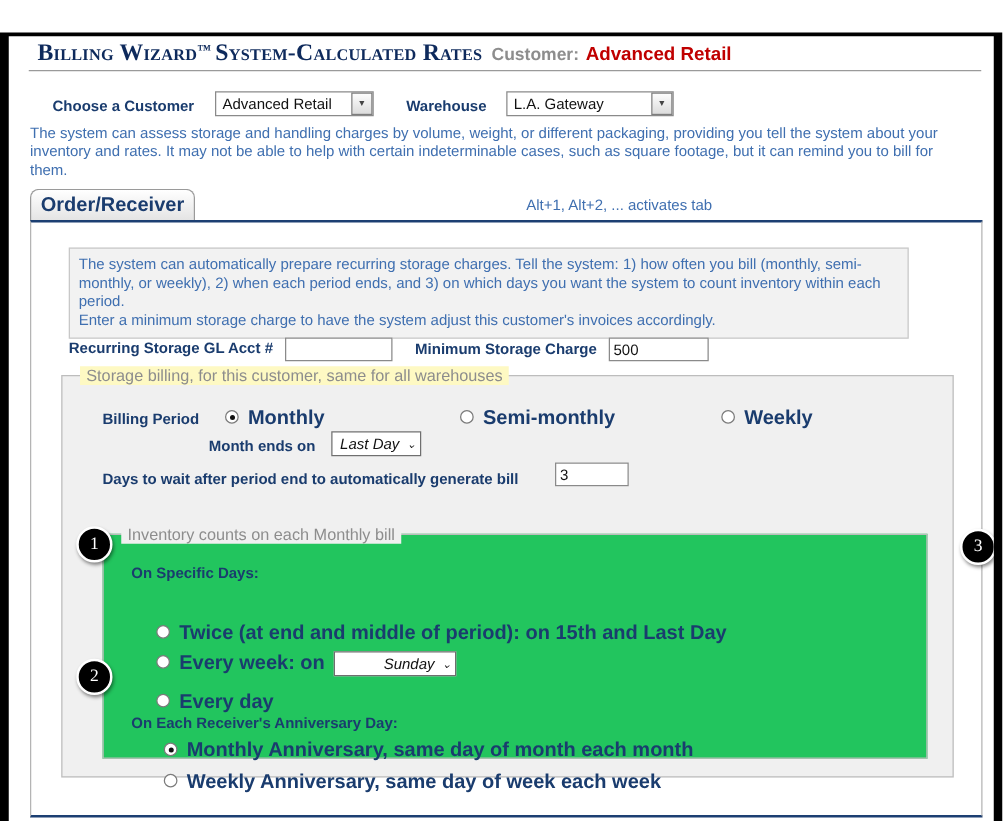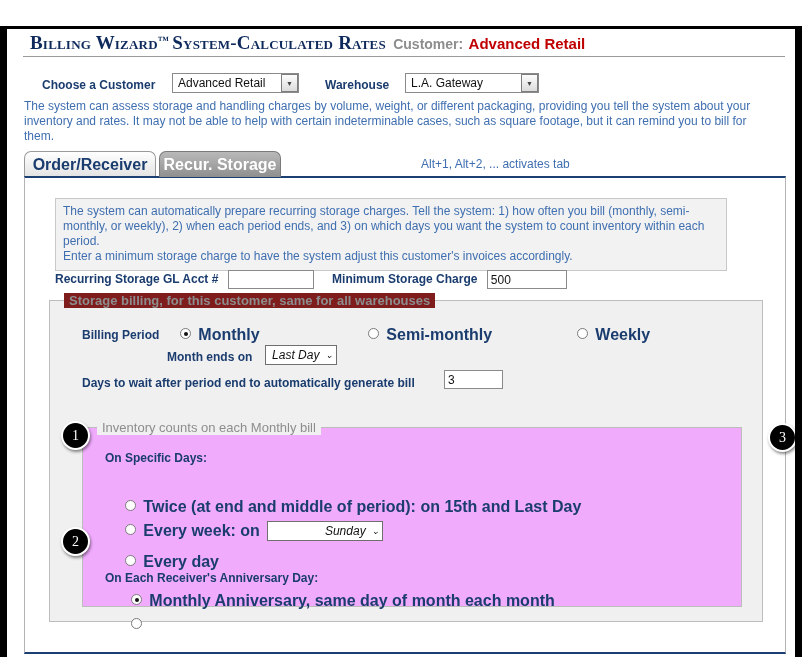--- a/index.html
+++ b/index.html
@@ -238,35 +238,35 @@
     width: 714px;
     height: 322px;
     box-sizing: border-box;
     background: #f0f0f0;
     border: 1px solid #bdbdbd;
   }
   .fs-legend {
     position: absolute;
     top: -8px;
     left: 14px;
-    background: #7f1d1d;
+    background: #fef9c3;
     padding: 0 5px;
     font-size: 13px;
     color: #8d8d8d;
-    font-weight: bold;
+    font-weight: normal;
     white-space: nowrap;
   }
   .fs-inner {
     position: absolute;
     left: 32px;
     top: 126px;
     width: 660px;
     height: 180px;
     box-sizing: border-box;
-    background: #f0abfc;
+    background: #22c55e;
     border: 1px solid #bdbdbd;
   }
   .fs-legend-inner {
     position: absolute;
     top: -8px;
     left: 14px;
     background: #f0f0f0;
     padding: 0 5px;
     font-size: 13px;
     color: #8d8d8d;
@@ -389,23 +389,20 @@
       <span class="combo-btn">▼</span>
     </div>
   </div>
 
   <div class="intro">The system can assess storage and handling charges by volume, weight, or different packaging, providing you tell the system about your inventory and rates. It may not be able to help with certain indeterminable cases, such as square footage, but it can remind you to bill for them.</div>
 
   <div class="tabs">
     <div class="tab inactive" style="left:0px; width:132px;">
       <span>Order/Receiver</span>
     </div>
-    <div class="tab active" style="left:135px; width:122px;">
-      <span>Recur. Storage</span>
-    </div>
     <span class="tab-hint">Alt+1, Alt+2, ... activates tab</span>
   </div>
 
   <div class="panel">
 
     <div class="note">
       <div>The system can automatically prepare recurring storage charges. Tell the system: 1) how often you bill (monthly, semi-monthly, or weekly), 2) when each period ends, and 3) on which days you want the system to count inventory within each period.</div>
       <div>Enter a minimum storage charge to have the system adjust this customer's invoices accordingly.</div>
     </div>
 
@@ -452,40 +449,41 @@
 
 
         <span class="abs" style="left:42px; top:70px;">
           <span class="radio"></span>
           <span class="rlabel">Twice (at end and middle of period): on 15th and Last Day</span>
         </span>
 
         <span class="abs" style="left:42px; top:93px;">
           <span class="radio"></span>
           <span class="rlabel">Every week: on</span>
-          <span class="selbox" style="width:116px; margin-left:4px;">
+          <span class="selbox" style="width:98px; margin-left:4px;">
             <span>Sunday</span>
             <span class="caret">⌄</span>
           </span>
         </span>
 
         <span class="abs" style="left:42px; top:125px;">
           <span class="radio"></span>
           <span class="rlabel">Every day</span>
         </span>
 
         <span class="abs bold-lbl" style="left:22px; top:143px;">On Each Receiver's Anniversary Day:</span>
 
         <span class="abs" style="left:48px; top:164px;">
           <span class="radio checked"></span>
           <span class="rlabel">Monthly Anniversary, same day of month each month</span>
         </span>
 
         <span class="abs" style="left:48px; top:189px;">
           <span class="radio"></span>
+          <span class="rlabel">Weekly Anniversary, same day of week each week</span>
         </span>
       </div>
     </div>
   </div>
 
   <div class="badge" style="left:54px; top:392px;">1</div>
   <div class="badge" style="left:54px; top:498px;">2</div>
   <div class="badge" style="left:761px; top:394px;">3</div>
 
   <div class="btnrow">

